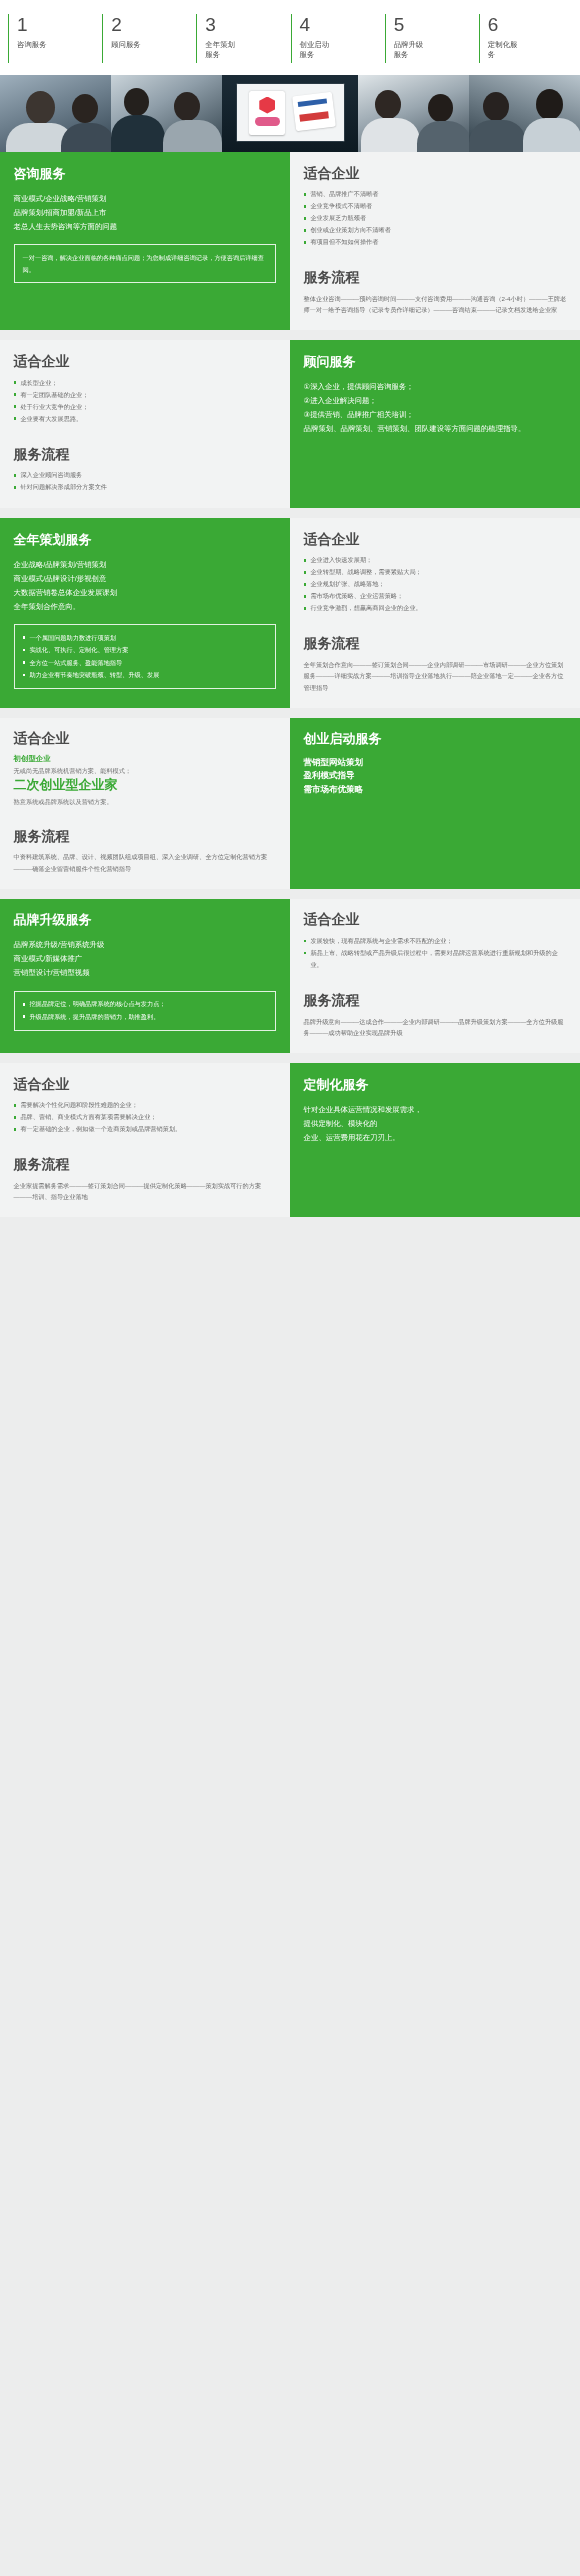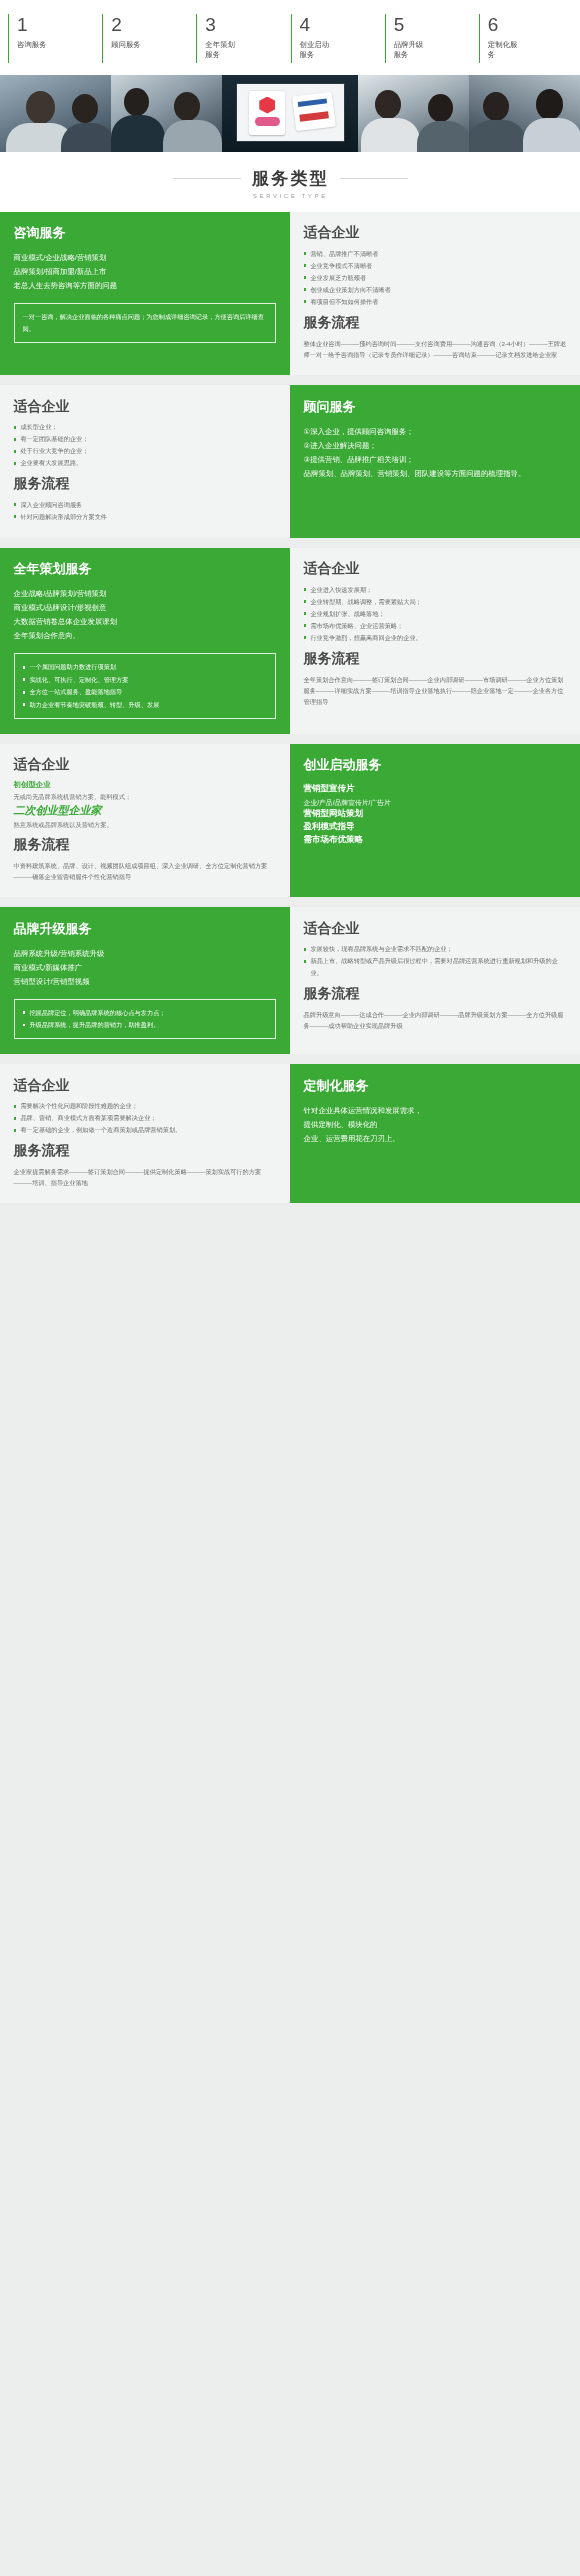--- a/index.html
+++ b/index.html
@@ -111,21 +111,21 @@
   .pane { padding:12.5px 13.6px 14.7px 13.6px; }
   .pane.left { width:290px; }
   .pane.right { width:290px; }
 
   .ptitle { font-size:13px; font-weight:700; margin:0 0 9px 0; }
 
   .lines { font-size:7.4px; line-height:14px; }
   .lines.white { color:#ffffff; }
 
   .sub { font-size:14px; font-weight:700; margin:0 0 5.7px 0; color:#4b4b4b; }
-  .sub.mt { margin-top:6px; }
+  .sub.mt { margin-top:21px; }
 
   ul.dot { list-style:none; margin:0; padding:0; }
   ul.dot li {
     font-size:6.2px; line-height:12px; color:#6a6a6a; padding-left:6.8px; position:relative;
   }
   ul.dot li:before {
     content:""; position:absolute; left:0; top:4.5px; width:2.8px; height:2.8px; background:#3aa935;
   }
   ul.dot.white li { color:#ffffff; }
   ul.dot.white li:before { background:#ffffff; }
@@ -210,24 +210,20 @@
       <div class="body" style="left:59px;top:46px;width:54px;height:33px;background:#55636d;"></div>
     </div>
     <div class="photo p5">
       <div class="head" style="left:13.6px;top:17px;width:26px;height:29px;background:#272220;"></div>
       <div class="body" style="left:0px;top:45px;width:57px;height:34px;background:#46545e;"></div>
       <div class="head" style="left:67px;top:13.6px;width:27px;height:31px;background:#1f1b18;"></div>
       <div class="body" style="left:54px;top:43px;width:59px;height:36px;background:#c7d0d6;"></div>
     </div>
   </div>
 
-  <div class="sectitle">
-    <div class="zh">服务类型</div>
-    <div class="en">SERVICE TYPE</div>
-  </div>
 
   <div class="block">
     <div class="pane left green">
       <div class="ptitle">咨询服务</div>
       <div class="lines white">商业模式/企业战略/营销策划</div>
       <div class="lines white">品牌策划/招商加盟/新品上市</div>
       <div class="lines white">老总人生去势咨询等方面的问题</div>
       <div class="noteboxwrap">
         <div class="notebox">一对一咨询，解决企业面临的各种痛点问题；为您制成详细咨询记录，方便咨询后详细查阅。</div>
       </div>
@@ -309,32 +305,28 @@
   <div class="gap"></div>
 
   <div class="block">
     <div class="pane left grey">
       <div class="sub">适合企业</div>
       <div class="subblock">
         <div class="h" style="color:#3aa935;font-size:7.4px;">初创型企业</div>
         <div class="d" style="font-size:6.2px;color:#6a6a6a;">无或尚无品牌系统机营销方案、能料模式；</div>
       </div>
       <div class="subblock">
-        <div class="h" style="color:#3aa935;font-size:11px;font-style:italic;">二次创业型企业家</div>
+        <div class="h" style="color:#3aa935;font-size:13px;">二次创业型企业家</div>
         <div class="d" style="font-size:6.2px;color:#6a6a6a;">熟意系统或品牌系统以及营销方案。</div>
       </div>
       <div class="sub mt">服务流程</div>
       <div class="flowtext">中资料建筑系统、品牌、设计、视频团队组成项目组、深入企业调研、全方位定制化营销方案———确落企业留营销服件个性化营销指导</div>
     </div>
     <div class="pane right green">
       <div class="ptitle">创业启动服务</div>
-      <div class="subblock">
-        <div class="h">营销型宣传片</div>
-        <div class="d">企业/产品/品牌宣传片/广告片</div>
-      </div>
       <div class="subblock">
         <div class="h">营销型网站策划</div>
       </div>
       <div class="subblock">
         <div class="h">盈利模式指导</div>
       </div>
       <div class="subblock">
         <div class="h">需市场布优策略</div>
       </div>
     </div>

